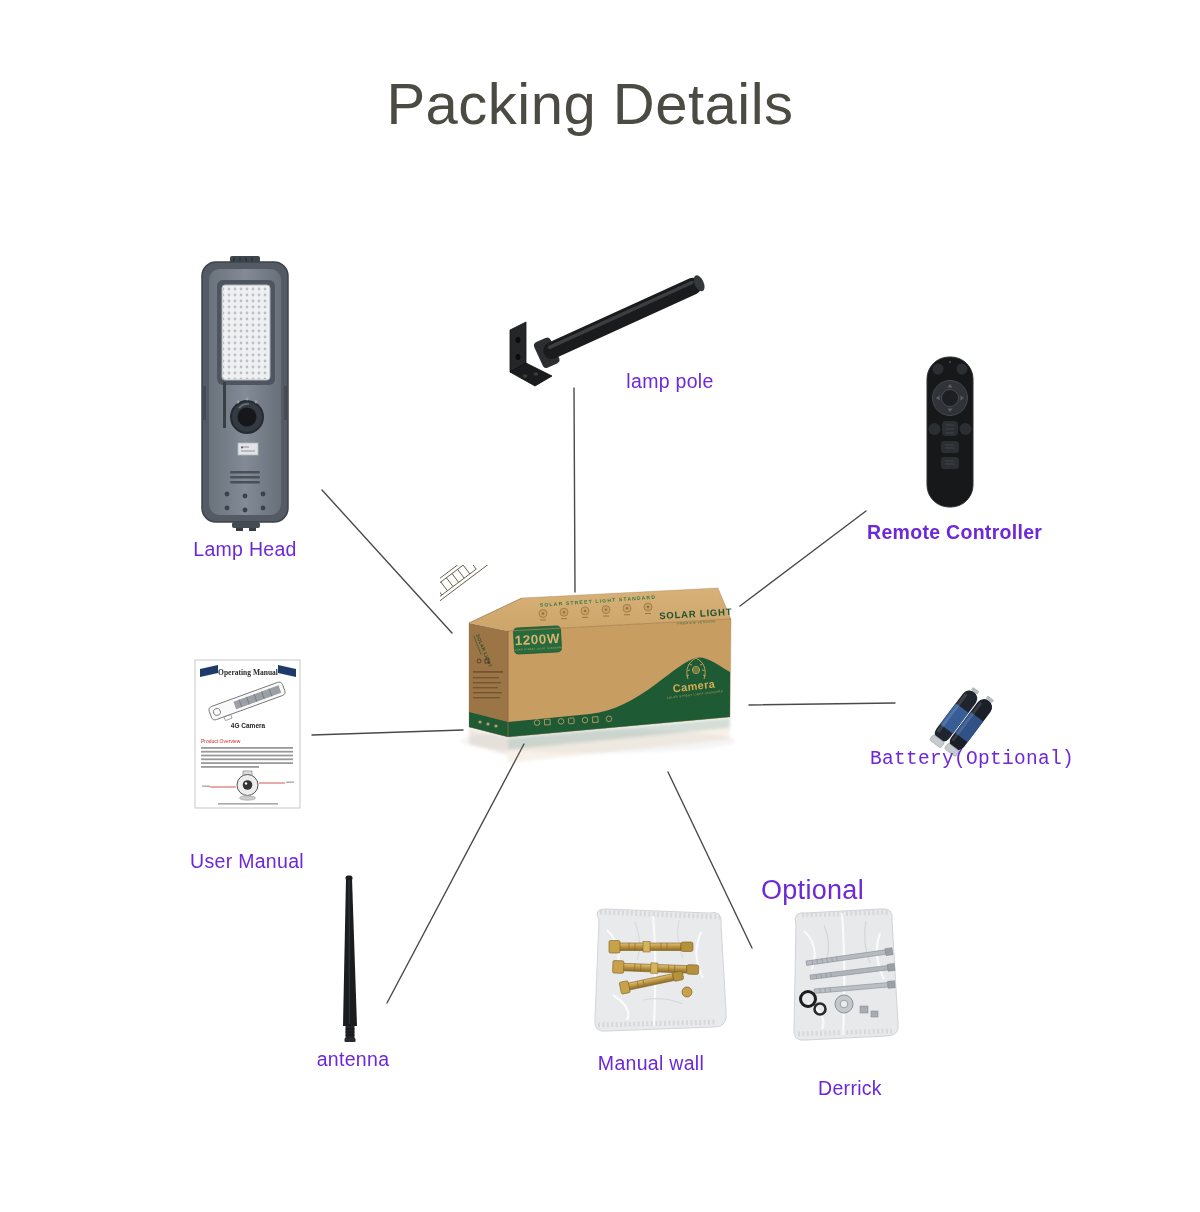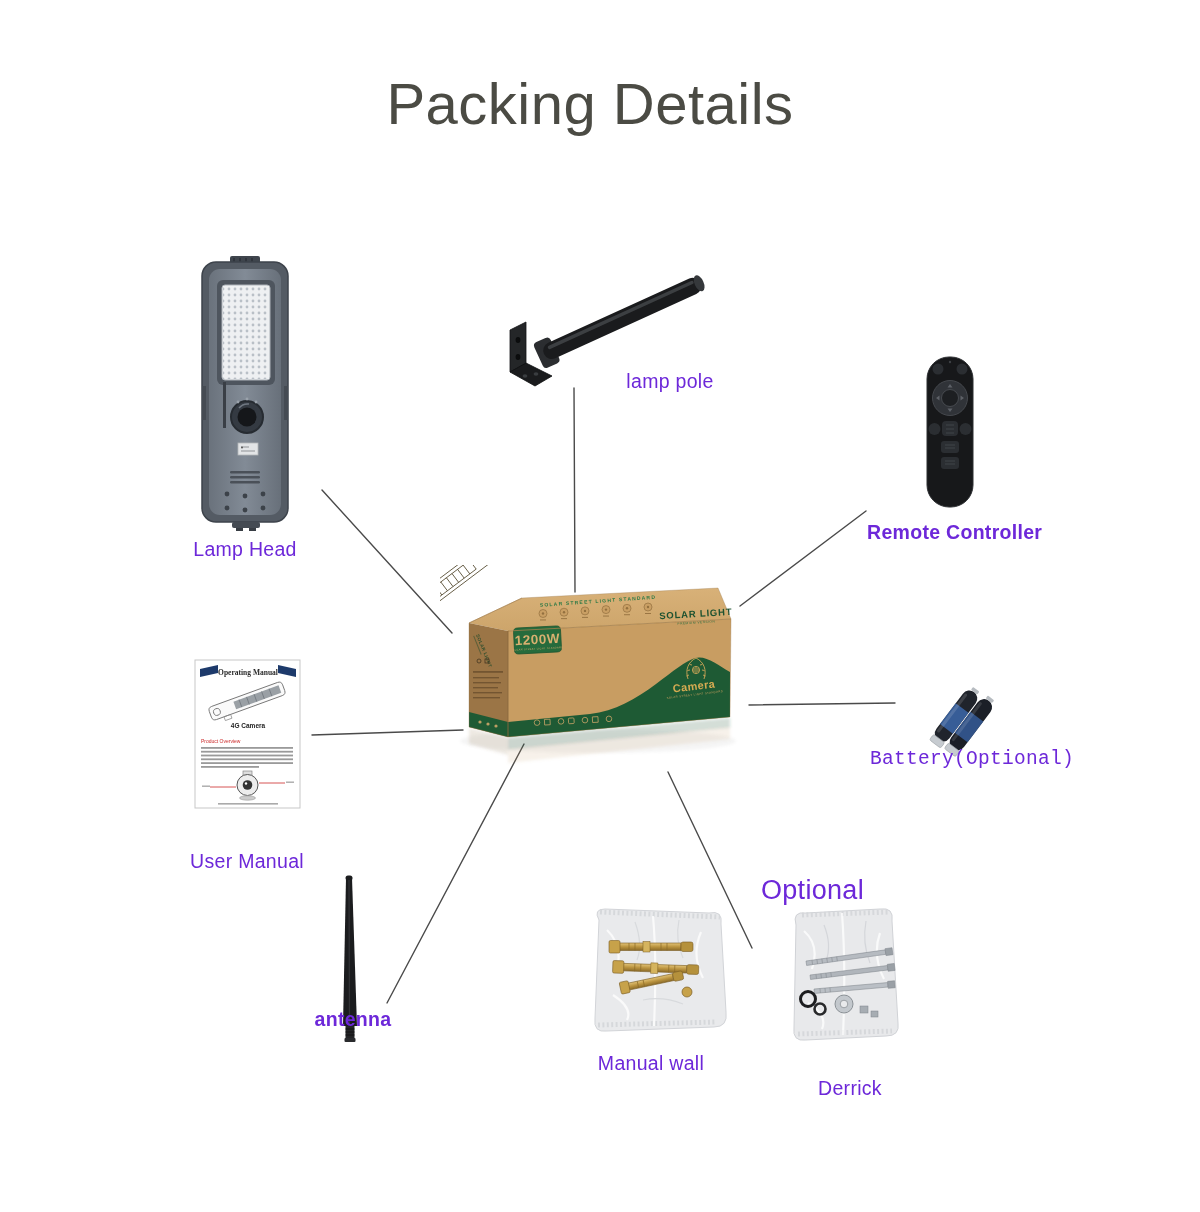--- a/index.html
+++ b/index.html
@@ -311,21 +311,21 @@
   <div class="item" style="left:328px;top:874px;">
     <svg width="44" height="180" viewBox="0 0 44 180">
       <polygon points="18,4 24,4 29,152 15,152" fill="#1b1c1e"></polygon>
       <rect x="17.5" y="1.5" width="7" height="5" rx="2.5" fill="#1b1c1e"></rect>
       <path d="M21,6 L21.5,150" stroke="#3c3d40" stroke-width="1.2" opacity="0.7"></path>
       <rect x="17.5" y="152" width="9" height="12" fill="#232426"></rect>
       <path d="M17.5,155 h9 M17.5,158 h9 M17.5,161 h9" stroke="#0d0d0e" stroke-width="0.8"></path>
       <rect x="16.5" y="164" width="11" height="4" rx="1" fill="#292a2d"></rect>
     </svg>
   </div>
-  <div class="item-label" style="left:303px;top:1008px;width:100px;font-weight:bold;">antenna</div>
+  <div class="item-label" style="left:303px;top:1048px;width:100px;">antenna</div>
 
   <div class="item-label" style="left:761px;top:875px;width:100px;font-size:27px;">Optional</div>
 
   <div class="item" style="left:583px;top:900px;">
     <svg width="150" height="142" viewBox="0 0 150 142">
       <defs>
         <linearGradient id="goldG" x1="0" y1="0" x2="0" y2="1">
           <stop offset="0" stop-color="#e2c377"></stop>
             <stop offset="0.5" stop-color="#bb9440"></stop>
             <stop offset="1" stop-color="#8a6a28"></stop>

